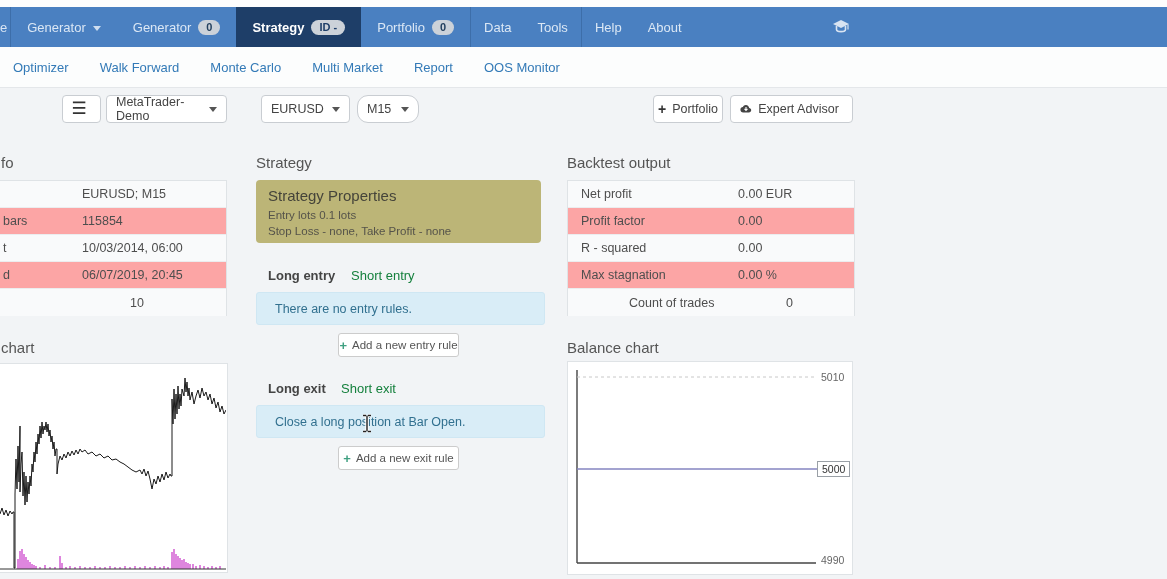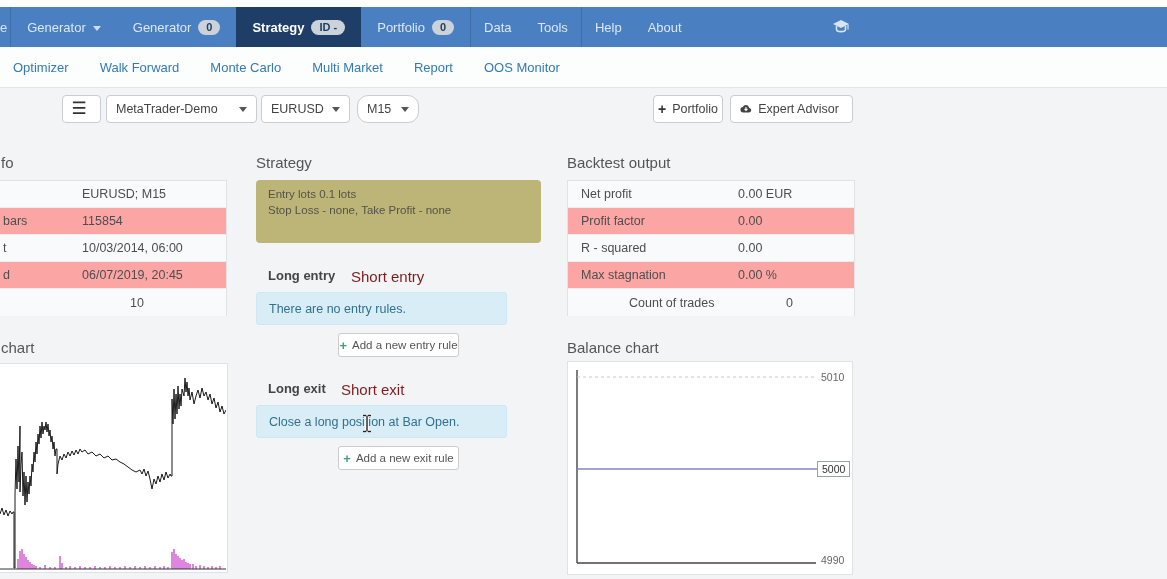--- a/index.html
+++ b/index.html
@@ -27,21 +27,21 @@
             border-bottom:1px solid #e4e7ea; display:flex; align-items:center; gap:31px; padding-left:13px; }
   .subnav a { color:#337ab7; font-size:13px; text-decoration:none; cursor:pointer; }
 
   
   .btn, .sel { position:absolute; height:28px; background:#fff; border:1px solid #c9cdd2; border-radius:4px;
                display:flex; align-items:center; font-size:12.5px; color:#444; cursor:pointer; }
   .sel { justify-content:space-between; padding:0 9px; }
   .sel .sel-caret { width:0; height:0; border-left:4px solid transparent; border-right:4px solid transparent; border-top:5px solid #555; }
   .burger { left:62px; top:95px; width:39px; justify-content:center; gap:5px; }
   .burger .bars { font-size:17px; color:#333; line-height:1; margin-top:-2px; }
-  .sel-account { left:106px; top:95px; width:151px; }
+  .sel-account { left:106px; top:95px; width:121px; }
   .sel-symbol  { left:261px; top:95px; width:89px;  }
   .sel-period  { left:357px; top:95px; width:62px;border-radius:11px;  }
   .btn-portfolio { left:653px; top:95px; width:70px; justify-content:center; gap:6px; }
   .btn-ea        { left:730px; top:95px; width:123px; justify-content:center; gap:6px; }
   .plus-dark { font-weight:bold; font-size:14px; color:#333; }
 
   
   .ptitle { position:absolute; font-size:15px; color:#555; }
   .panel { position:absolute; background:#fff; border:1px solid #dfe3e6; }
   .noleft { border-left:none; }
@@ -55,24 +55,24 @@
   .info-tbl .lab { width:82px;  padding-left:3px;  }
   .bt-tbl    { left:567px; top:180px; width:288px; height:136px; }
   .bt-tbl .lab { width:170px; padding-left:13px; }
 
   
   .props { position:absolute; left:256px; top:180px; width:285px; height:63px;
            background:#bcb577; border-radius:4px; padding:7px 12px; }
   .props h3 { font-size:15px; font-weight:400; color:#45443a; margin-bottom:4px; }
   .props div { font-size:11.5px; color:#55534a; line-height:1.35; }
   .rule-tab  { position:absolute; font-size:13px; font-weight:bold; color:#444; cursor:pointer; }
-  .rule-link { position:absolute; font-size:15px; color:#7f1d1d; cursor:pointer; }
-  .alert { position:absolute; left:256px; width:251px; height:33px; background:#d9edf7;
+  .rule-link { position:absolute; font-size:13px; color:#15803d; cursor:pointer; }
+  .alert { position:absolute; left:256px; width:289px; height:33px; background:#d9edf7;
            border:1px solid #cfe7f3; border-radius:3px; display:flex; align-items:center;
-           padding-left:12px; font-size:12.5px; color:#31708f; cursor:pointer; }
+           padding-left:18px; font-size:12.5px; color:#31708f; cursor:pointer; }
   .addbtn { position:absolute; width:121px; height:24px; background:#fff; border:1px solid #ccc;
             border-radius:3px; display:flex; align-items:center; justify-content:center; gap:5px;
             font-size:11.5px; color:#555; cursor:pointer; }
   .plus-teal { color:#3fa081; font-weight:bold; font-size:13px; }
 
   
   .chart-panel { left:0; top:363px; width:228px; height:210px; border-left:none; }
   .bal-panel   { left:567px; top:361px; width:286px; height:214px; }
   .bal-lbl { position:absolute; font-size:10.5px; color:#666; }
   .bal-box { position:absolute; font-size:10.5px; color:#333; background:#fff; border:1px solid #9aa0a6;
@@ -201,20 +201,21 @@
       <path stroke="#cc44cc" stroke-width="1.3" d="M18,205 V195 M20,205 V187 M22,205 V185 M24,205 V190 M26,205 V193 M28,205 V196 M30,205 V198 M32,205 V200 M34,205 V201 M36,205 V202 M40,205 V203 M45,205 V201 M50,205 V203 M55,205 V203 M60,205 V192 M62,205 V199 M66,205 V203 M70,205 V202 M75,205 V203 M80,205 V202 M85,205 V203 M90,205 V203 M95,205 V202 M100,205 V203 M105,205 V203 M110,205 V202 M115,205 V203 M120,205 V203 M125,205 V202 M130,205 V203 M135,205 V202 M140,205 V203 M145,205 V202 M150,205 V203 M155,205 V202 M160,205 V203 M164,205 V202 M168,205 V203 M172,205 V188 M174,205 V185 M176,205 V190 M178,205 V192 M180,205 V194 M182,205 V196 M184,205 V195 M186,205 V198 M188,205 V199 M190,205 V200 M193,205 V200 M196,205 V202 M200,205 V201 M204,205 V202 M208,205 V203 M212,205 V202 M216,205 V203 M220,205 V202"></path>
 
       <line x1="0" y1="205" x2="226" y2="205" stroke="#333" stroke-width="1"></line>
 
       <polyline fill="none" stroke="#1a1a1a" stroke-width="1" points="0,150 2,144 4,151 6,146 8,152 10,147 12,150 13,148 14,148 14,204 15,204 15,130 16,95 17,125 18,82 19,118 20,62 20,128 21,100 22,88 23,132 24,108 25,141 26,112 27,138 28,118 29,130 30,112 31,122 32,100 33,108 34,88 35,98 36,78 37,90 38,70 39,80 40,62 41,74 42,58 43,70 44,62 45,66 46,58 47,68 48,60 49,72 50,66 51,78 52,72 53,85 54,78 55,92 56,85 57,85 57,110 58,100 60,92 62,96 64,90 66,94 68,88 70,92 72,87 74,91 76,86 78,90 80,85 82,88 85,86 88,90 92,88 96,92 100,90 104,94 108,92 112,96 116,95 120,98 124,100 128,103 132,106 136,108 140,106 142,110 144,105 146,112 148,107 150,115 152,125 154,115 156,120 158,112 160,118 162,110 164,116 166,108 168,114 170,110 171,112 172,112 172,35 173,60 174,25 175,55 176,30 177,50 178,22 179,45 180,30 181,42 182,25 184,32 185,14 186,28 187,18 188,32 189,24 190,36 192,28 194,40 196,32 198,26 200,34 202,24 204,32 206,28 208,36 210,30 212,40 214,34 216,44 218,38 220,48 222,42 224,50 226,46"></polyline>
     </svg>
   </div>
 
   <div class="ptitle" style="left:256px; top:154px;">Strategy</div>
   <div class="props">
+    <h3>Strategy Properties</h3>
     <div>Entry lots 0.1 lots</div>
     <div>Stop Loss - none, Take Profit - none</div>
   </div>
 
   <span class="rule-tab" style="left:268px; top:268px;">Long entry</span>
   <span class="rule-link" style="left:351px; top:268px;">Short entry</span>
   <div class="alert" style="top:292px;">There are no entry rules.</div>
   <div class="addbtn" style="left:338px; top:333px;">
     <span class="plus-teal">+</span>
     <span>Add a new entry rule</span>

